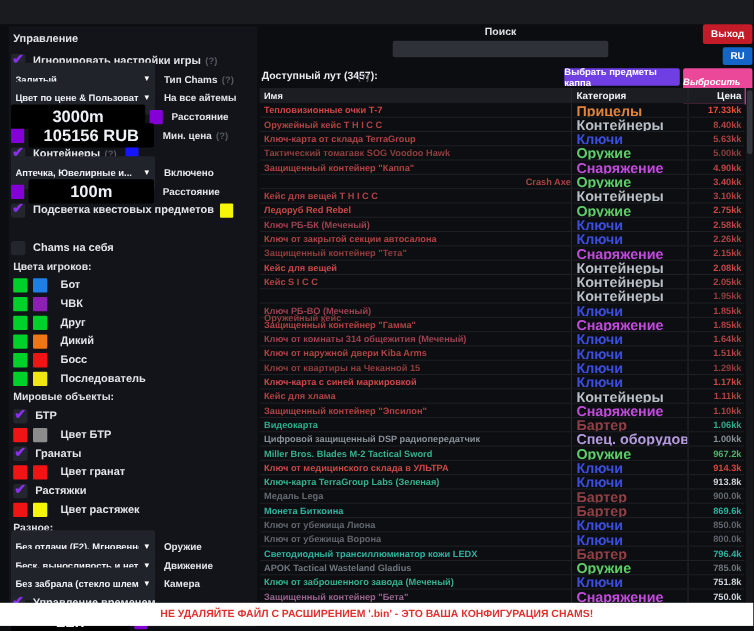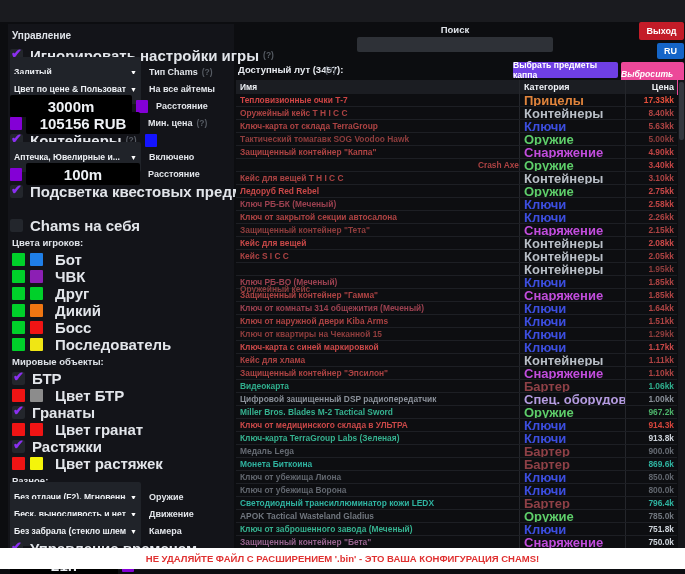--- a/index.html
+++ b/index.html
@@ -10,21 +10,21 @@
 
   
   .panel{position:absolute;left:8px;top:24px;width:226px;height:546px;background:#131419;
          padding:4px 0 0 2px;box-sizing:border-box;}
   .ptitle{font-size:10px;color:#dfe3e9;margin:2px 0 7px 2px;}
   .srow{display:flex;align-items:center;height:14px;margin-bottom:3px;position:relative;}
   .shdr{font-size:9.5px;color:#dfe3e9;margin:5px 0 4px 2px;}
   .cb{width:13px;height:13px;background:#23262c;border-radius:2px;display:inline-block;
       position:relative;flex:0 0 13px;}
   .cb.checked::after{content:"\2714";position:absolute;left:1px;top:-3px;font-size:13px;color:#8a2ff0;}
-  .lbl{font-size:15px;color:#e2e5ea;margin-left:7px;white-space:nowrap;}
+  .lbl{font-size:10px;color:#e2e5ea;margin-left:7px;white-space:nowrap;}
   .hint{font-size:8.5px;color:#565b63;margin-left:4px;}
   .dd{width:131px;height:30px;background:#202329;border-radius:2px;display:flex;align-items:center;
       justify-content:space-between;padding:0 4px;box-sizing:border-box;flex:0 0 131px;}
   .dd .ddtext{font-size:8.6px;color:#eef1f5;white-space:nowrap;overflow:hidden;max-width:112px;}
   .arrow{font-size:7px;color:#ffffff;}
   .inp{height:22px;background:#000000;border-radius:2px;display:flex;align-items:center;
        justify-content:center;font-size:15px;color:#eef1f5;box-sizing:border-box;}
   .sw{width:12px;height:13px;border-radius:1px;display:inline-block;flex:0 0 12px;}
   .ctrl-lbl{font-size:9px;color:#e2e5ea;margin-left:8px;white-space:nowrap;}
   .crow{display:flex;align-items:center;height:14px;margin-bottom:3px;}

